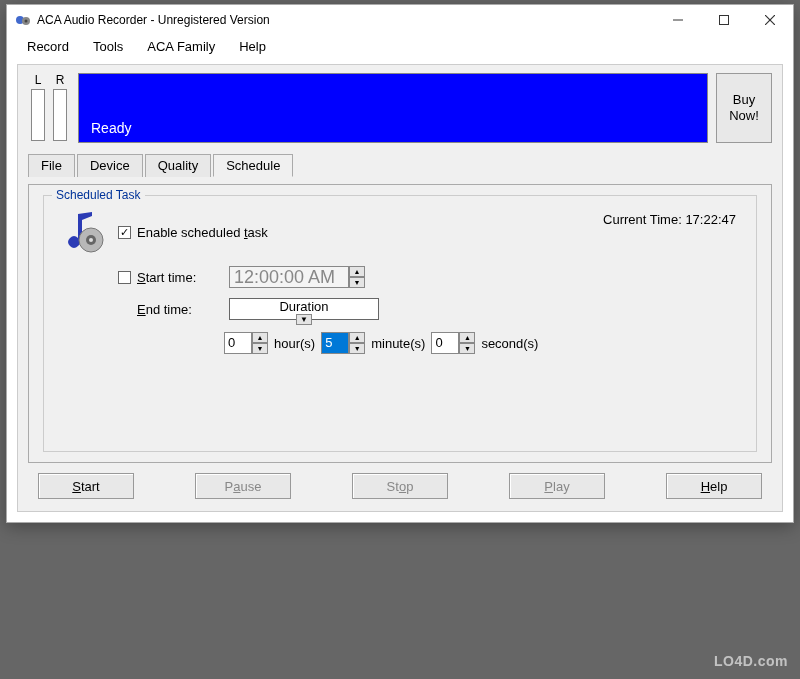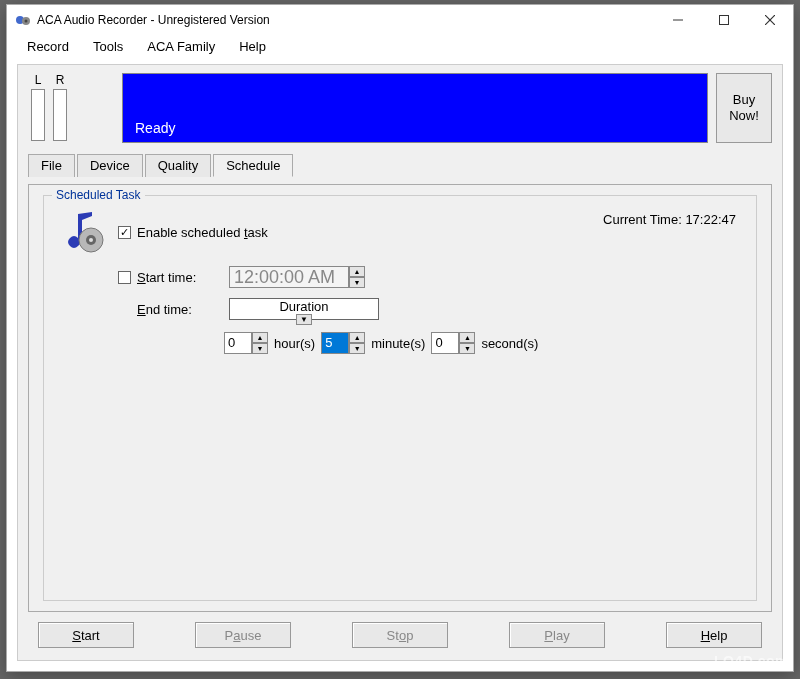--- a/index.html
+++ b/index.html
@@ -9,21 +9,21 @@
   font-size: 13px;
   background: #666;
   width: 800px;
   height: 679px;
   overflow: hidden;
   position: relative;
 }
 .window {
   position: absolute;
   left: 6px; top: 4px;
-  width: 788px; height: 668px;
+  width: 788px; height: 519px;
   background: #fff;
   border: 1px solid #aaa;
   box-shadow: 0 4px 16px rgba(0,0,0,0.3);
   display: flex;
   flex-direction: column;
 }
 .titlebar {
   height: 30px;
   display: flex;
   align-items: center;
@@ -84,21 +84,20 @@
 .display {
   flex: 1;
   background: #0000ff;
   color: #fff;
   display: flex;
   align-items: flex-end;
   position: relative;
   padding: 6px 12px;
   height: 70px;
   border: 1px solid #888;
-  margin-left: 44px;
 }
 .display .status { font-size: 14px; }
 .display .timer {
   position: absolute;
   left: 50%; top: 50%;
   transform: translate(-50%,-50%);
   font-size: 34px;
   font-weight: bold;
   letter-spacing: 1px;
 }

